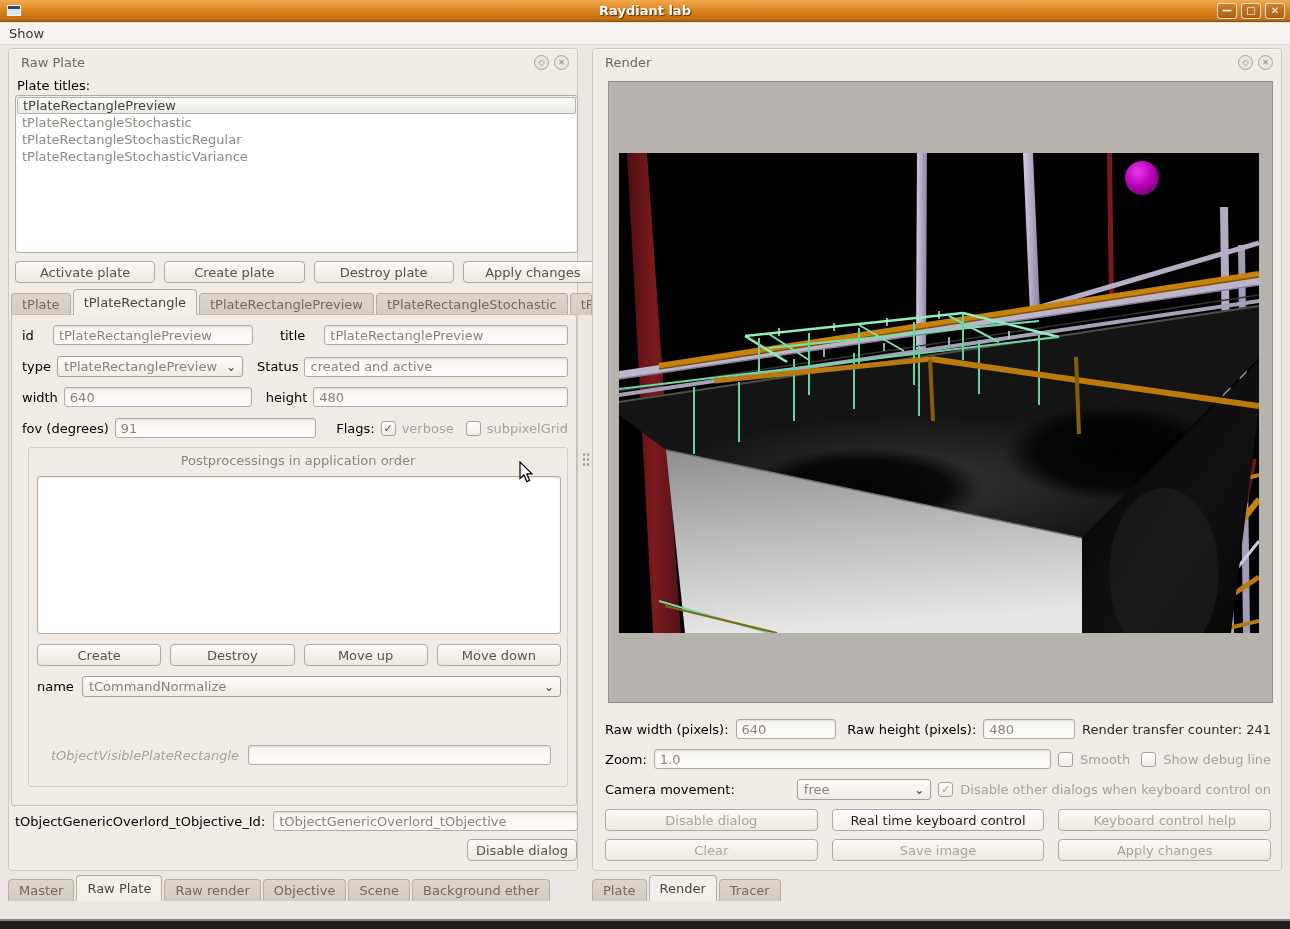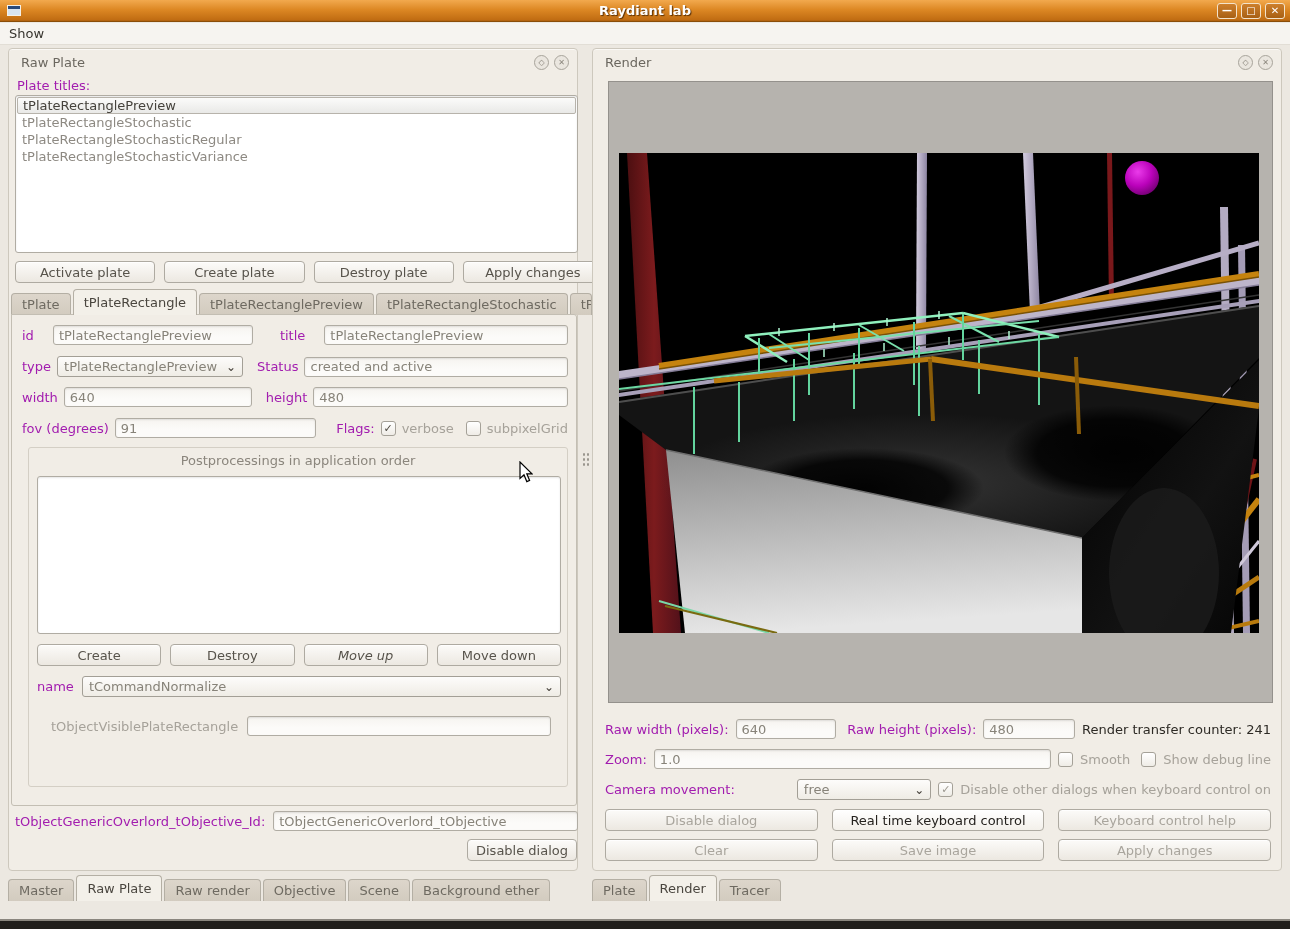--- a/index.html
+++ b/index.html
@@ -32,21 +32,21 @@
     background:#eae6df; color:#8b867d; font-size:8px; display:flex; align-items:center;
     justify-content:center; line-height:1; }
 
   .splitter { position:absolute; left:579px; top:48px; width:12px; height:823px;
     display:flex; align-items:center; justify-content:center; }
   .grip { width:7px; height:16px;
     background-image:radial-gradient(circle,#9a968e 1px,transparent 1.4px);
     background-size:4px 5px; }
 
   
-  .lbl { color:#a21caf; white-space:nowrap; }
+  .lbl { color:#000000; white-space:nowrap; }
   .lbl.grey { color:#a6a29a; }
   .entry { height:20px; background:linear-gradient(#f6f4f0,#fcfbf9 60%);
     border:1px solid #b0aca3; border-radius:3px; box-shadow:inset 0 1px 2px rgba(0,0,0,.10);
     color:#878379; padding:0 5px; display:flex; align-items:center; white-space:nowrap; overflow:hidden; }
   .combo { height:21px; background:linear-gradient(#fdfcfb,#efece5);
     border:1px solid #a39f96; border-radius:3px; color:#878379; padding:0 6px;
     display:flex; align-items:center; white-space:nowrap; }
   .combo .chev { margin-left:auto; color:#45413a; font-size:12px; }
   .btn { height:22px; border:1px solid #aeaaa1; border-radius:4px;
     background:linear-gradient(#fcfbf9,#ece8e1); color:#57534b;
@@ -179,31 +179,31 @@
       <div class="check" style="margin-left:6px;"></div>
       <span class="lbl grey">subpixelGrid</span>
     </div>
 
     <div class="groupbox" style="left:16px; top:132px; width:540px; height:340px;">
       <div class="gb-title">Postprocessings in application order</div>
       <div class="listbox" style="position:absolute; left:8px; top:28px; width:524px; height:158px;"></div>
       <div class="frow" style="left:8px; top:196px; width:524px; gap:9px;">
         <div class="btn" style="flex:1;">Create</div>
         <div class="btn" style="flex:1;">Destroy</div>
-        <div class="btn" style="flex:1;font-style:italic;">Move up</div>
+        <div class="btn" style="flex:1;">Move up</div>
         <div class="btn" style="flex:1;">Move down</div>
       </div>
       <div class="frow" style="left:8px; top:228px; width:524px; gap:8px;">
         <span class="lbl">name</span>
         <div class="combo" style="flex:1;">
           <span>tCommandNormalize</span>
           <span class="chev">⌄</span>
         </div>
       </div>
-      <div class="frow" style="left:22px; top:268px; width:500px; gap:9px;">
+      <div class="frow" style="left:22px; top:297px; width:500px; gap:9px;font-style:italic;">
         <span class="lbl grey">tObjectVisiblePlateRectangle</span>
         <div class="entry" style="flex:1;"></div>
       </div>
     </div>
   </div>
 
   <div class="frow" style="left:6px; top:762px; width:563px; gap:8px;">
     <span class="lbl">tObjectGenericOverlord_tObjective_Id:</span>
     <div class="entry" style="flex:1;">tObjectGenericOverlord_tObjective</div>
   </div>

